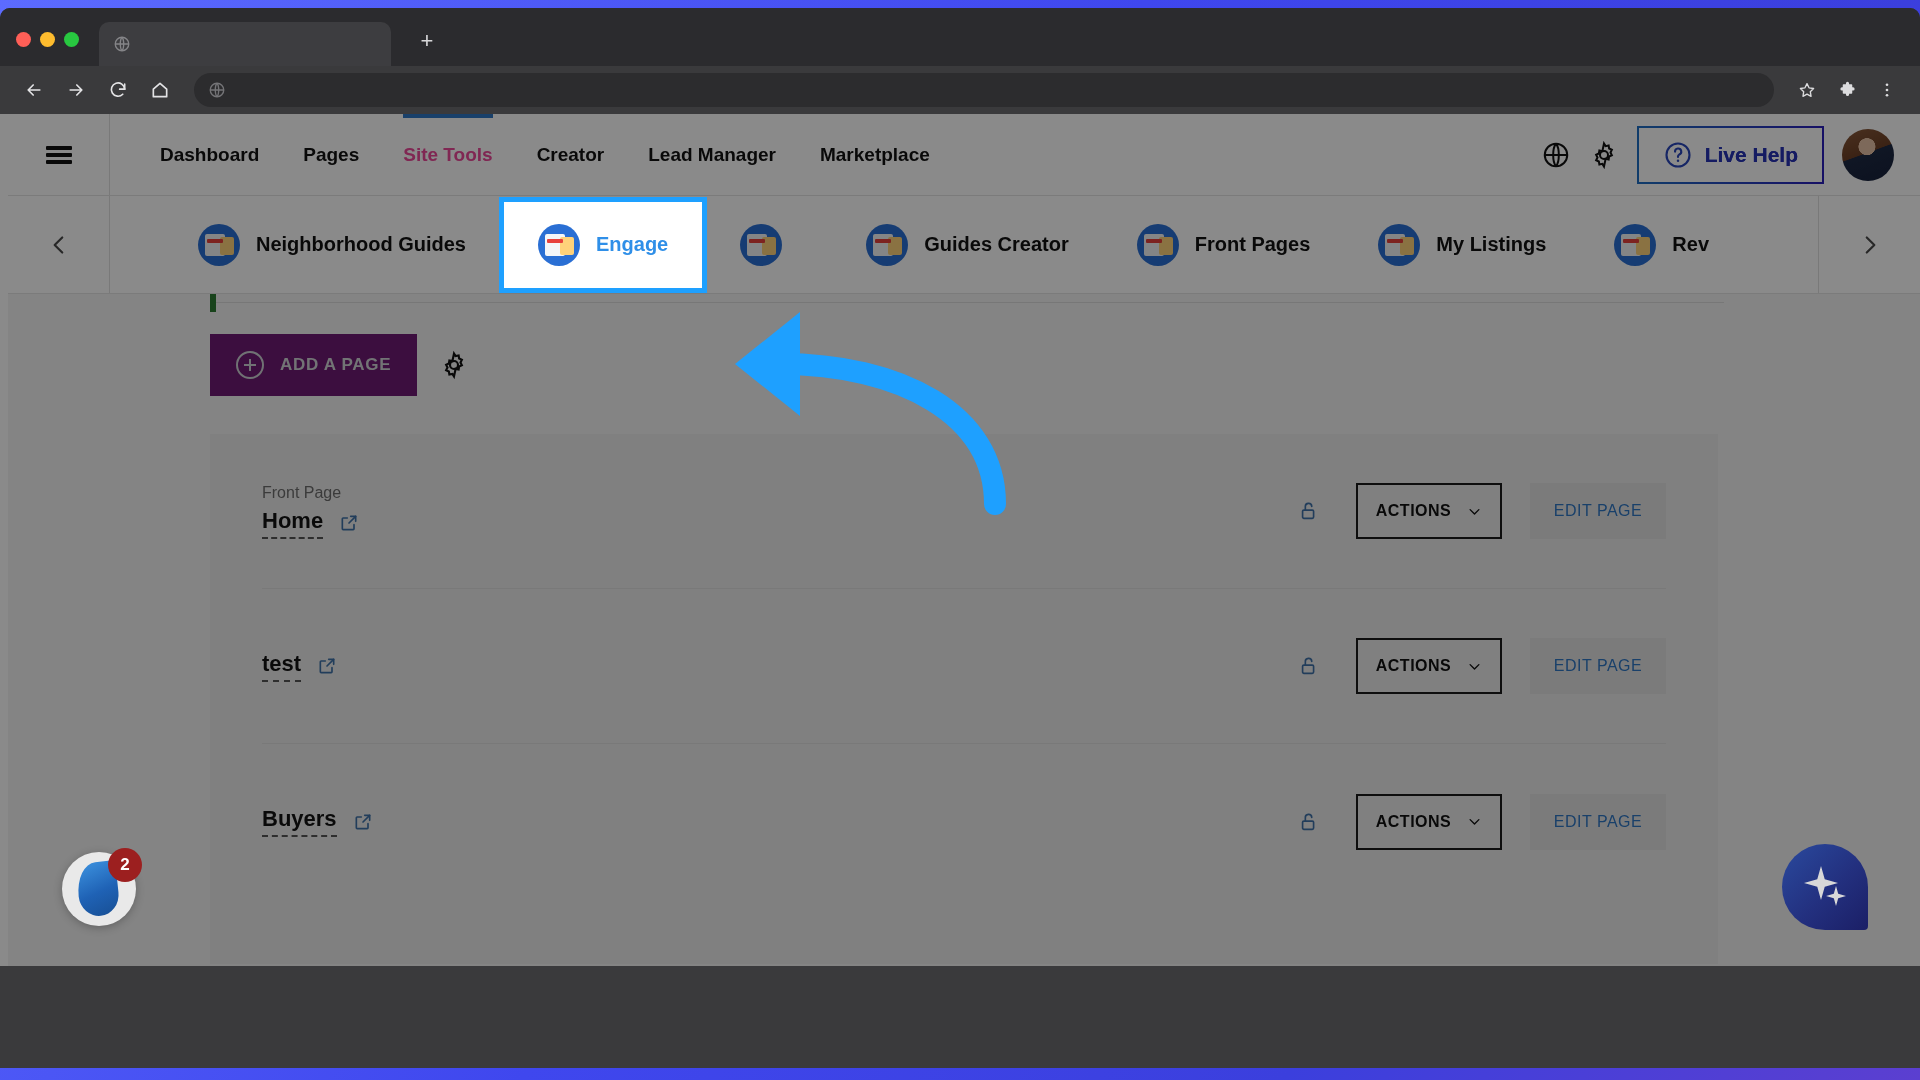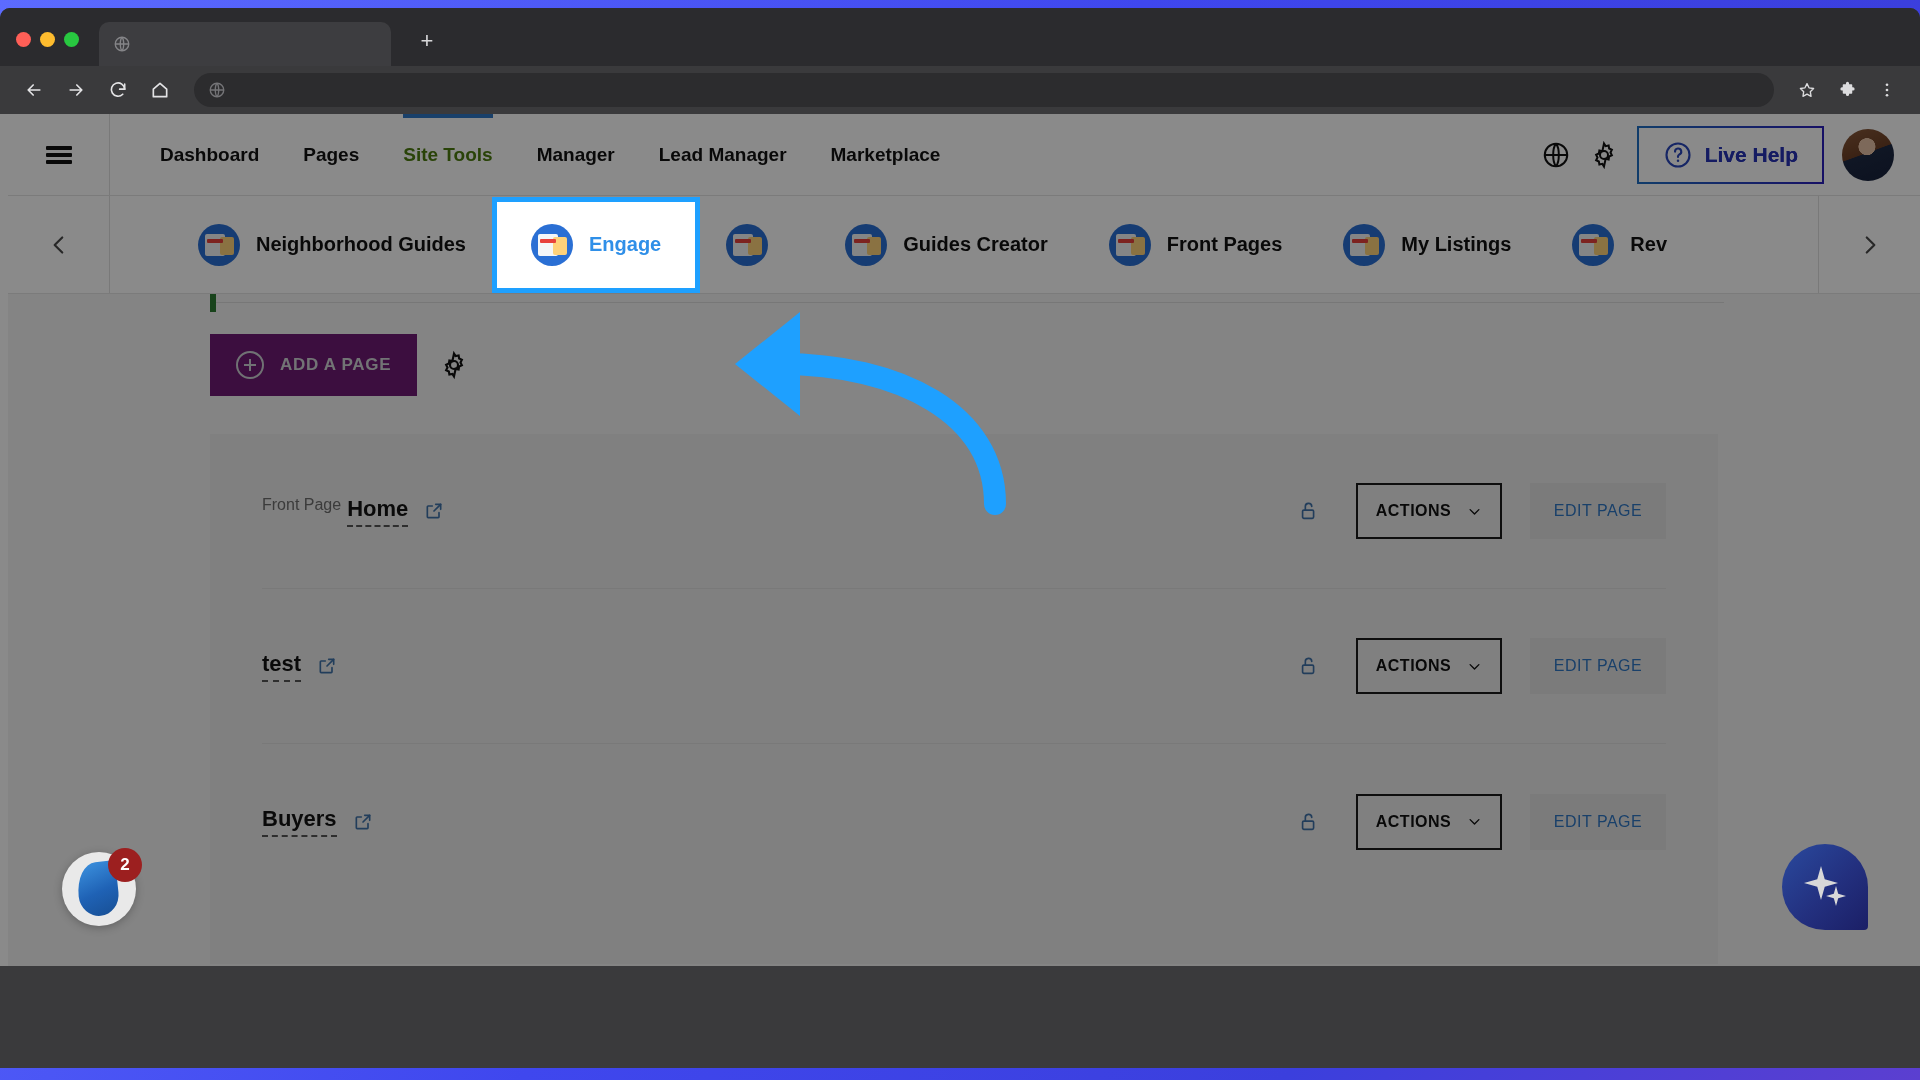--- a/index.html
+++ b/index.html
@@ -120,21 +120,21 @@
     cursor: pointer;
   }
   .bar { display:block; width: 26px; height: 4px; background: #111; margin: 3px 0; border-radius: 1px;}
   #main-nav { display: flex; align-items: center; gap: 0; padding-left: 28px; height: 100%; }
   .nav-item {
     font-size: 19px; font-weight: 700; color: #111;
     padding: 0 22px; height: 100%;
     display: flex; align-items: center; cursor: pointer;
     position: relative; white-space: nowrap;
   }
-  .nav-item.active { color: #4d7c0f; }
+  .nav-item.active { color: #ec4899; }
   .nav-item.active::before {
     content: ""; position: absolute;
     top: -1px; left: 22px; right: 22px; height: 5px;
     background: #2f77c4;
   }
   #header-right {
     margin-left: auto; display: flex; align-items: center;
     gap: 18px; padding-right: 26px;
   }
   .hdr-icon { width: 30px; height: 30px; color: #111; cursor: pointer; }
@@ -166,21 +166,21 @@
   }
   .carousel-arrow {
     width: 102px; height: 100%; flex: none;
     display: flex; align-items: center; justify-content: center;
     color: #4a4a4a; cursor: pointer;
   }
   #carousel-arrow-left { border-right: 1px solid #e0e0e0; }
   #carousel-arrow-right { border-left: 1px solid #e0e0e0; margin-left: auto; }
   #carousel-track {
     flex: 1; display: flex; align-items: flex-end;
-    gap: 1px; overflow: hidden; height: 100%;
+    gap: 8px; overflow: hidden; height: 100%;
     padding-left: 58px;
   }
   .tool-item {
     display: flex; align-items: center; gap: 16px;
     padding: 0 30px; height: 100%;
     cursor: pointer; white-space: nowrap; flex: none;
   }
   .tool-label { font-size: 20px; font-weight: 700; color: #111; }
   .tool-icon {
     width: 42px; height: 42px; border-radius: 50%;
@@ -251,21 +251,21 @@
     background: #ededed;
     padding: 0 52px;
     height: 530px;
   }
   .page-row {
     display: flex; align-items: center;
     height: 155px;
     border-bottom: 1px solid #e0e0e0;
   }
   .page-row:last-child { border-bottom: none; }
-  .page-row-info { display: flex; flex-direction: row; gap: 6px; }
+  .page-row-info { display: flex; flex-direction: column; gap: 6px; }
   .front-page-tag { font-size: 16px; color: #6e6e6e; }
   .page-title-line { display: flex; align-items: center; gap: 16px; }
   .page-title {
     font-size: 22px; font-weight: 700; color: #141414;
     border-bottom: 2px dashed #555; padding-bottom: 3px;
     cursor: pointer;
   }
   .ext-link-icon { width: 20px; height: 20px; color: #3f72a8; cursor: pointer; }
   .row-actions { margin-left: auto; display: flex; align-items: center; gap: 0; }
   .lock-icon { width: 22px; height: 22px; color: #3f72a8; margin-right: 36px; }
@@ -401,21 +401,21 @@
         <div>
           <span class="bar"></span>
             <span class="bar"></span>
             <span class="bar"></span>
         </div>
       </div>
       <nav id="main-nav">
         <div class="nav-item">Dashboard</div>
         <div class="nav-item">Pages</div>
         <div class="nav-item active">Site Tools</div>
-        <div class="nav-item">Manager</div>
+        <div class="nav-item">Creator</div>
         <div class="nav-item">Lead Manager</div>
         <div class="nav-item">Marketplace</div>
       </nav>
       <div id="header-right">
         <svg class="hdr-icon" viewBox="0 0 24 24" fill="none" stroke="currentColor" stroke-width="1.6">
           <circle cx="12" cy="12" r="9"></circle>
             <path d="M3 12h18M12 3c3 3.4 3 14.6 0 18M12 3c-3 3.4-3 14.6 0 18"></path>
         </svg>
         <svg class="hdr-icon" viewBox="0 0 24 24" fill="none" stroke="currentColor" stroke-width="1.6">
           <circle cx="12" cy="12" r="3.2"></circle>

